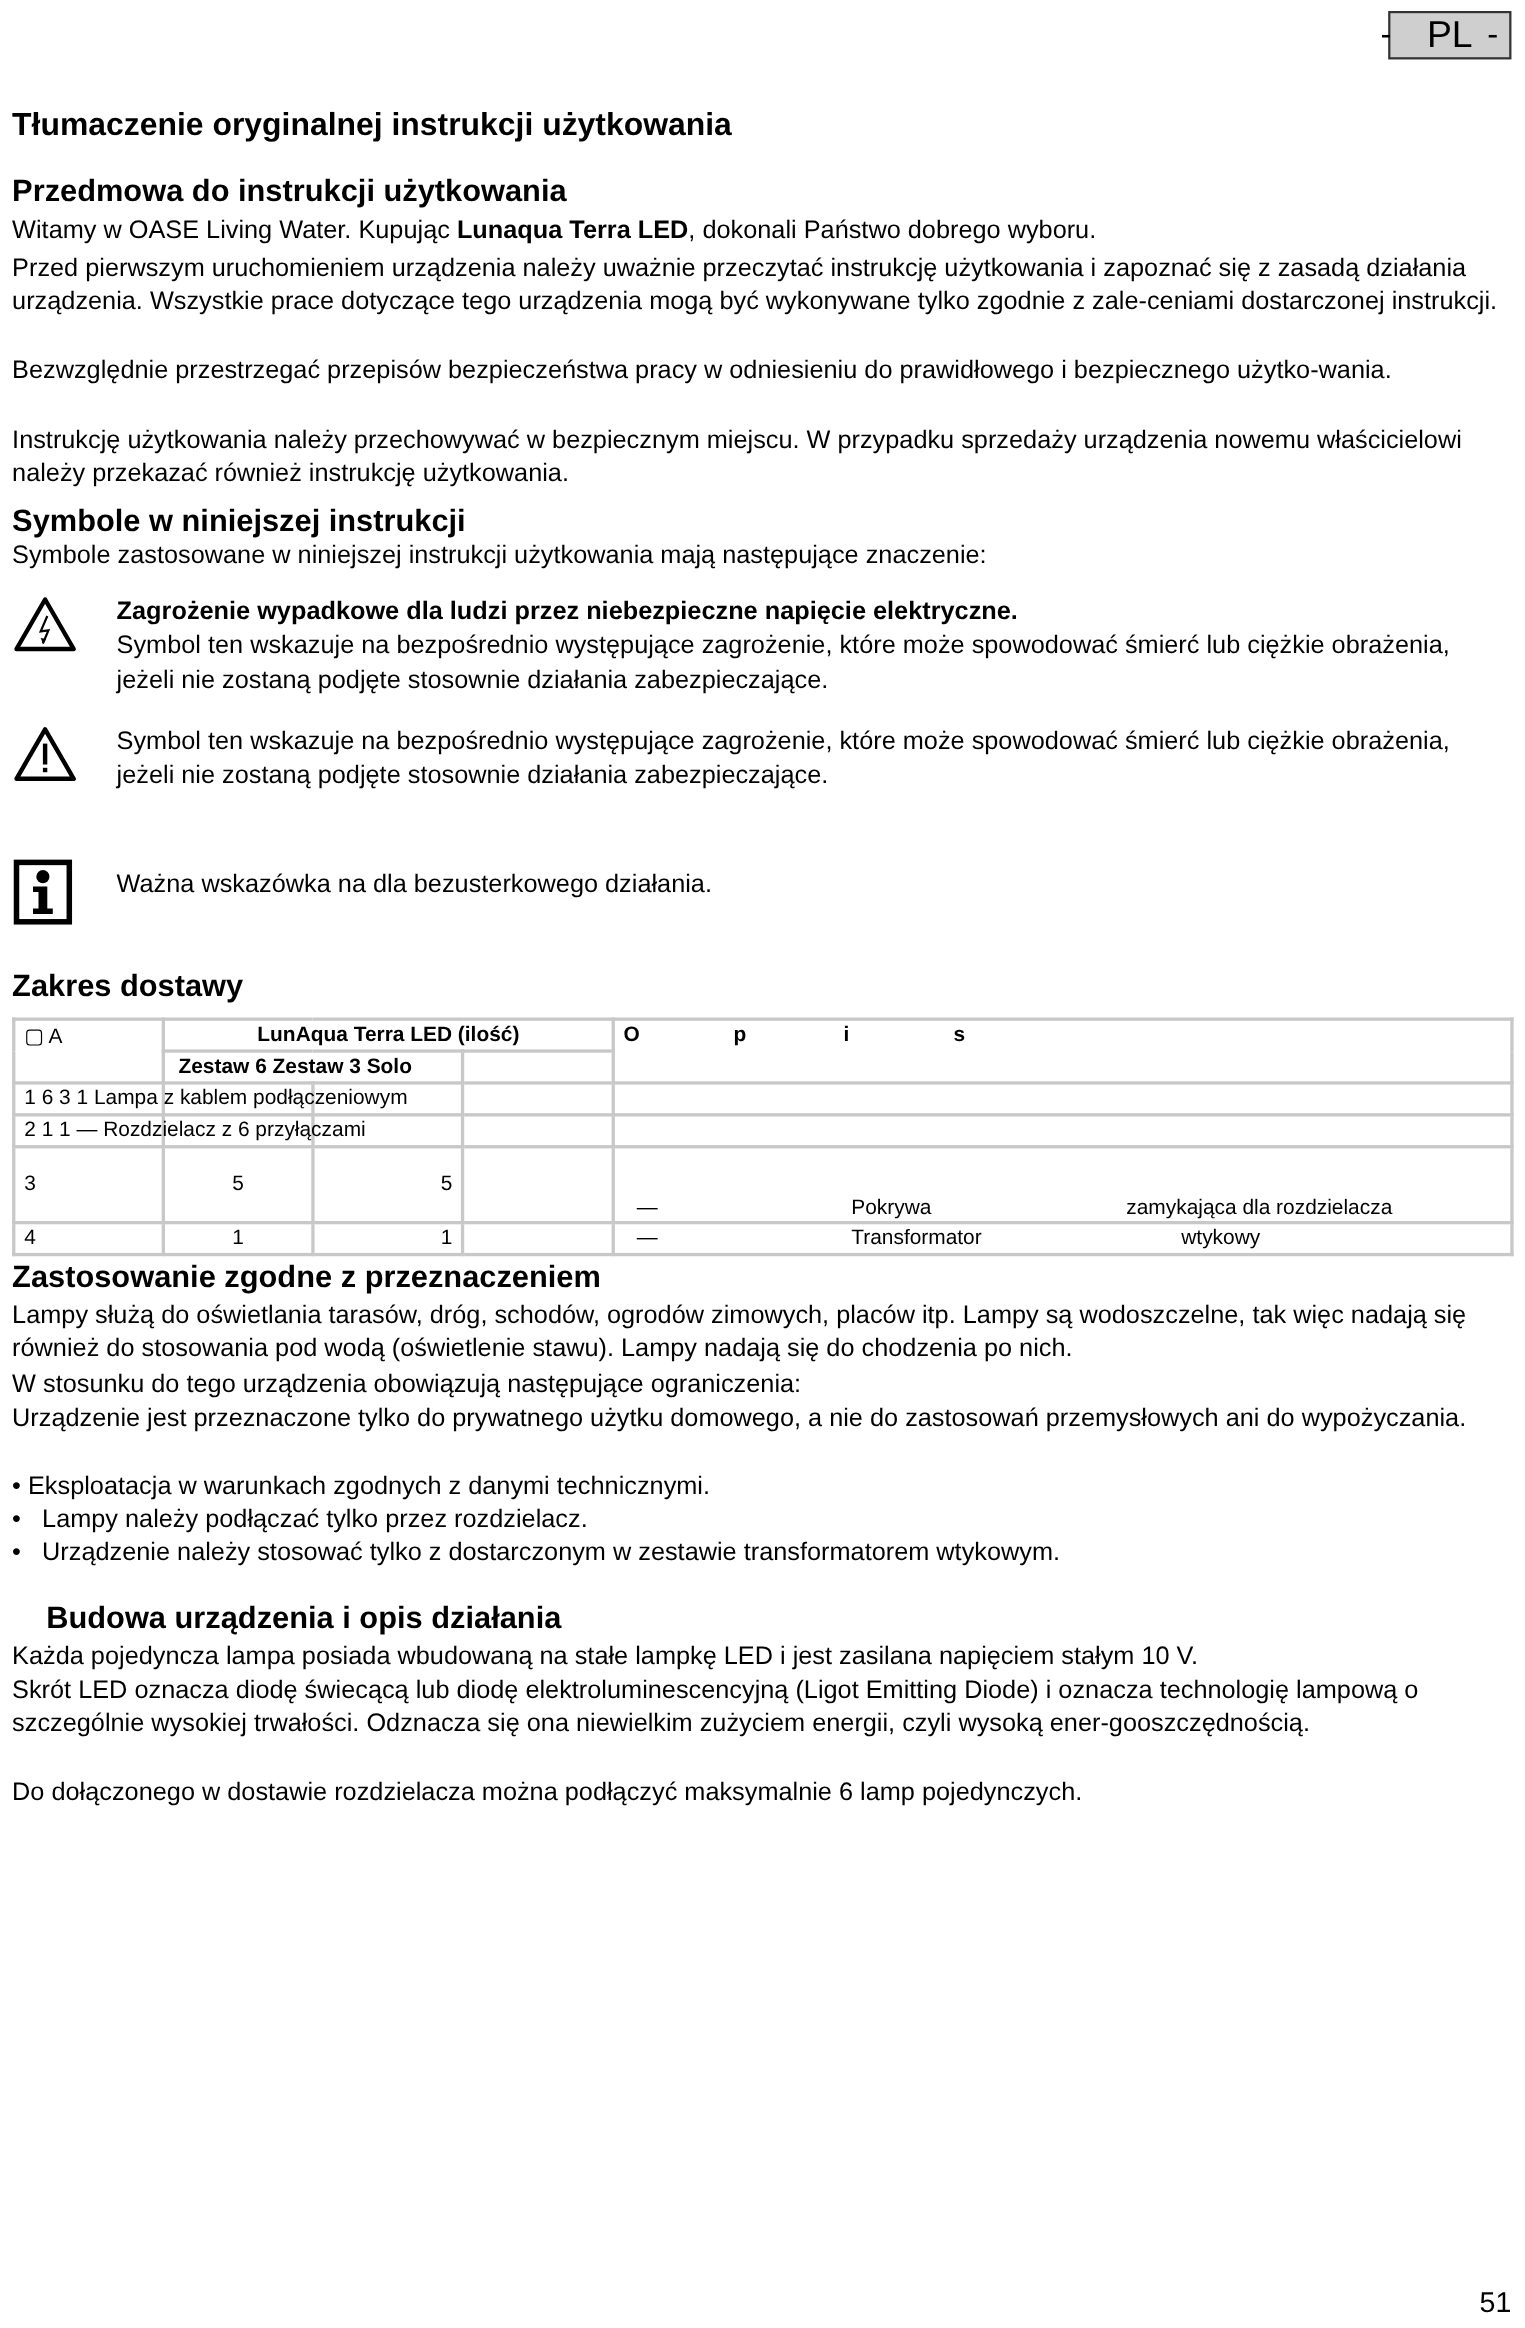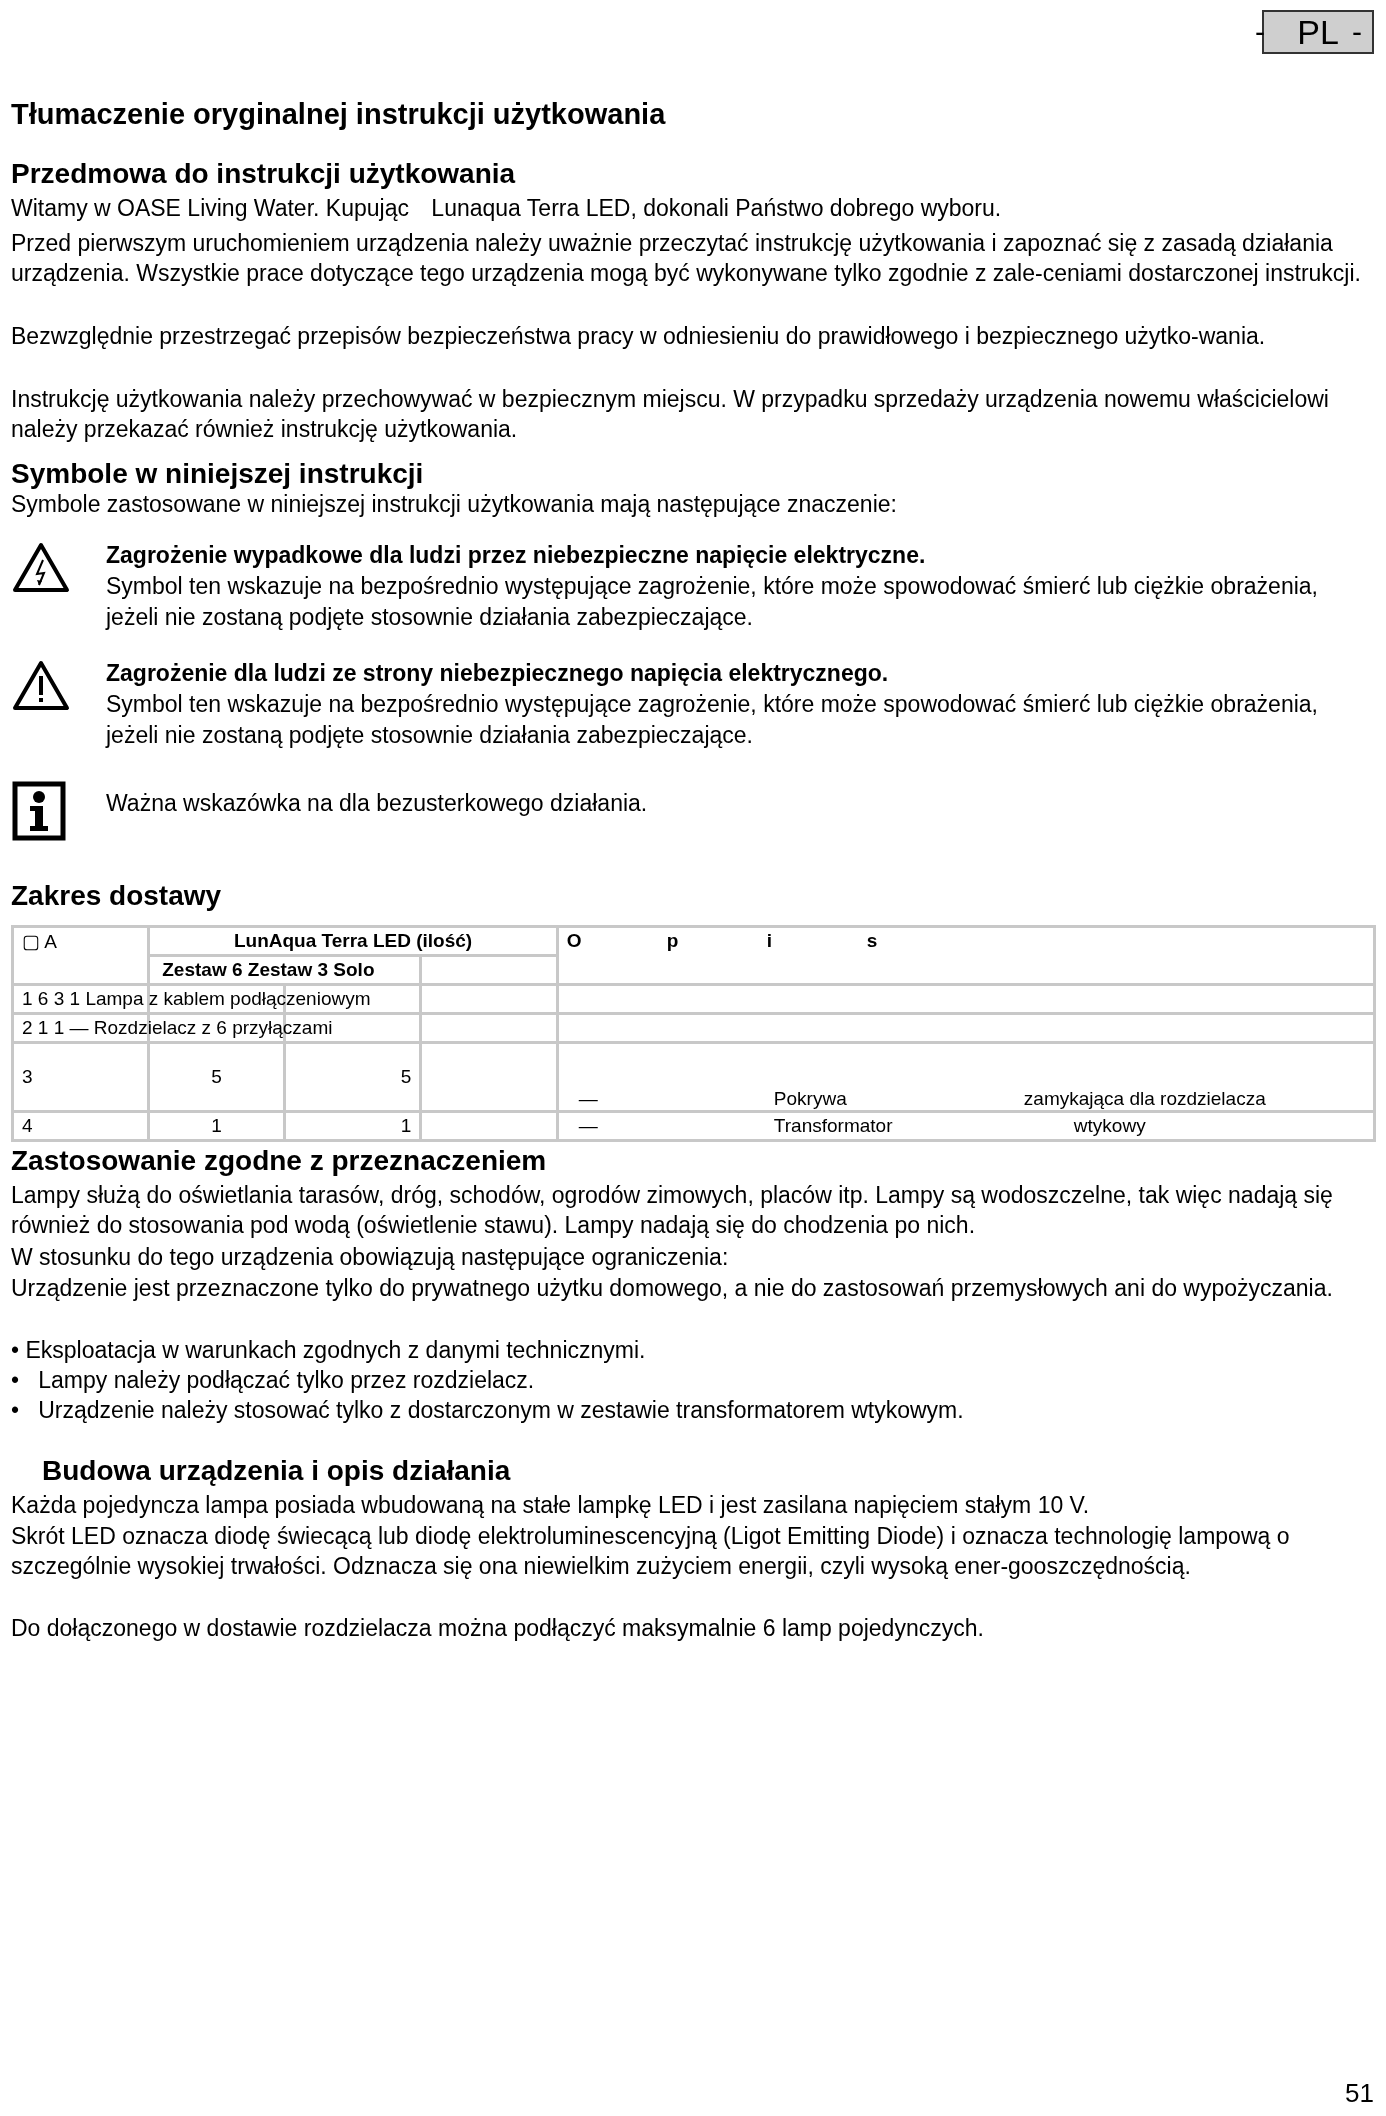--- a/index.html
+++ b/index.html
@@ -12,21 +12,21 @@
     background: #cfcfcf; border: 2px solid #333; box-sizing: border-box;
     font-size: 34px; line-height: 40px; text-align: center;
   }
   .lang-badge .dash-l { position: absolute; left: -9px; top: 0; font-size: 30px; }
   .lang-badge .dash-r { position: absolute; right: 10px; top: 0; font-size: 30px; }
   .page { position: absolute; left: 11px; top: 0; width: 1365px; }
   .doc-title { position: absolute; top: 98px; font-weight: bold; font-size: 29px; }
   h2 { margin: 0; font-size: 28px; font-weight: bold; position: absolute; }
   h3 { margin: 0; font-size: 28px; font-weight: bold; position: absolute; }
   .para { position: absolute; line-height: 30px; width: 1365px; }
-  b { font-weight: normal; margin-left: 16px; }
+  b { font-weight: bold; }
   .sym { position: absolute; left: 0; width: 1365px; }
   .sym .icon { position: absolute; left: 0; top: 0; width: 60px; height: 60px; }
   .sym .text { position: absolute; left: 95px; top: 0; line-height: 31px; width: 1270px; }
   .sym .text .t-title { font-weight: bold; }
   table.scope {
     position: absolute; left: 0; top: 925px; width: 1365px; border-collapse: collapse;
     font-size: 19px;
   }
   table.scope td {
     border: 3px solid #c8c8c8; padding: 0 8px; height: 26px; vertical-align: middle;
@@ -81,21 +81,20 @@
 
   <div class="sym" style="top:658px;">
     <div class="icon">
       <svg width="60" height="56" viewBox="0 0 60 56">
         <polygon points="30,5 56,50 4,50" fill="none" stroke="#000" stroke-width="4" stroke-linejoin="round"></polygon>
         <rect x="28" y="18" width="4" height="19" fill="#000"></rect>
         <rect x="28" y="40" width="4" height="4" fill="#000"></rect>
       </svg>
     </div>
     <div class="text">
-      <div class="t-title">Zagrożenie dla ludzi ze strony niebezpiecznego napięcia elektrycznego.</div>
       <div>Symbol ten wskazuje na bezpośrednio występujące zagrożenie, które może spowodować śmierć lub ciężkie obrażenia, jeżeli nie zostaną podjęte stosownie działania zabezpieczające.</div>
     </div>
   </div>
 
   <div class="sym" style="top:780px;">
     <div class="icon" style="top:0;">
       <svg width="56" height="62" viewBox="0 0 56 62">
         <rect x="4" y="4" width="48" height="54" fill="none" stroke="#000" stroke-width="5"></rect>
         <circle cx="28" cy="17" r="6" fill="#000"></circle>
         <path d="M19 26 H32 V46 H37 V51 H19 V46 H24 V31 H19 Z" fill="#000"></path>

